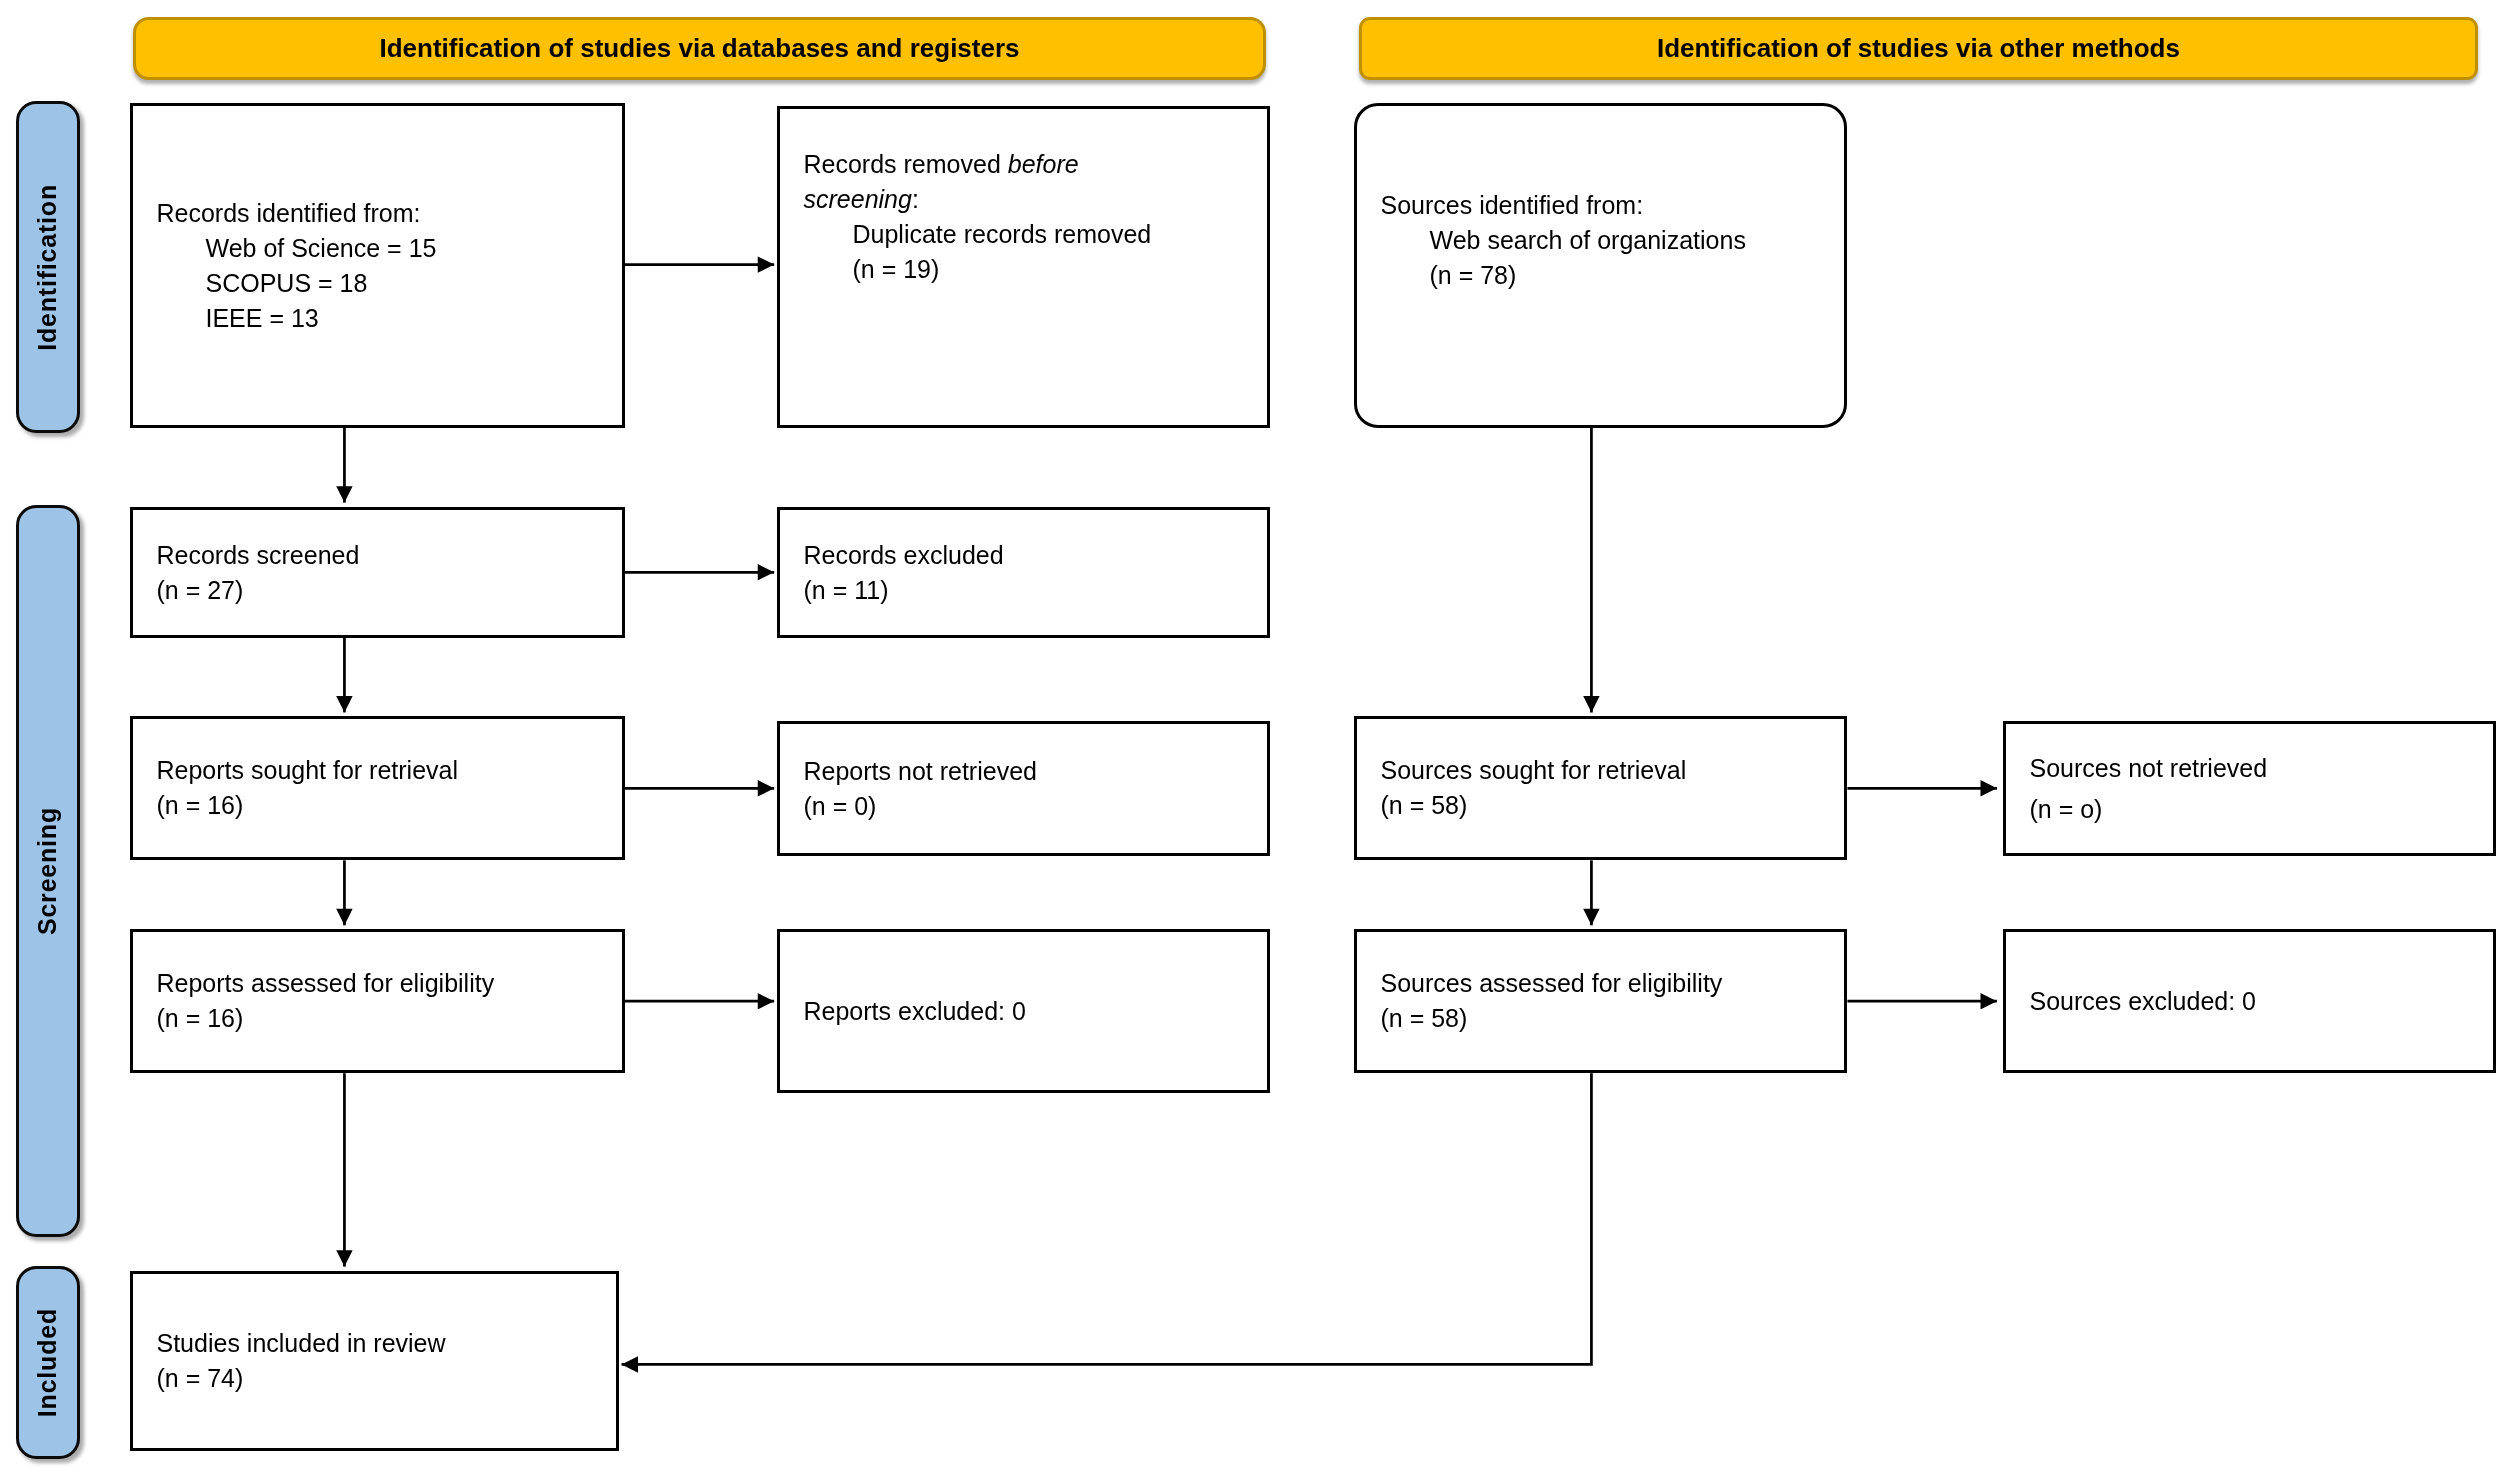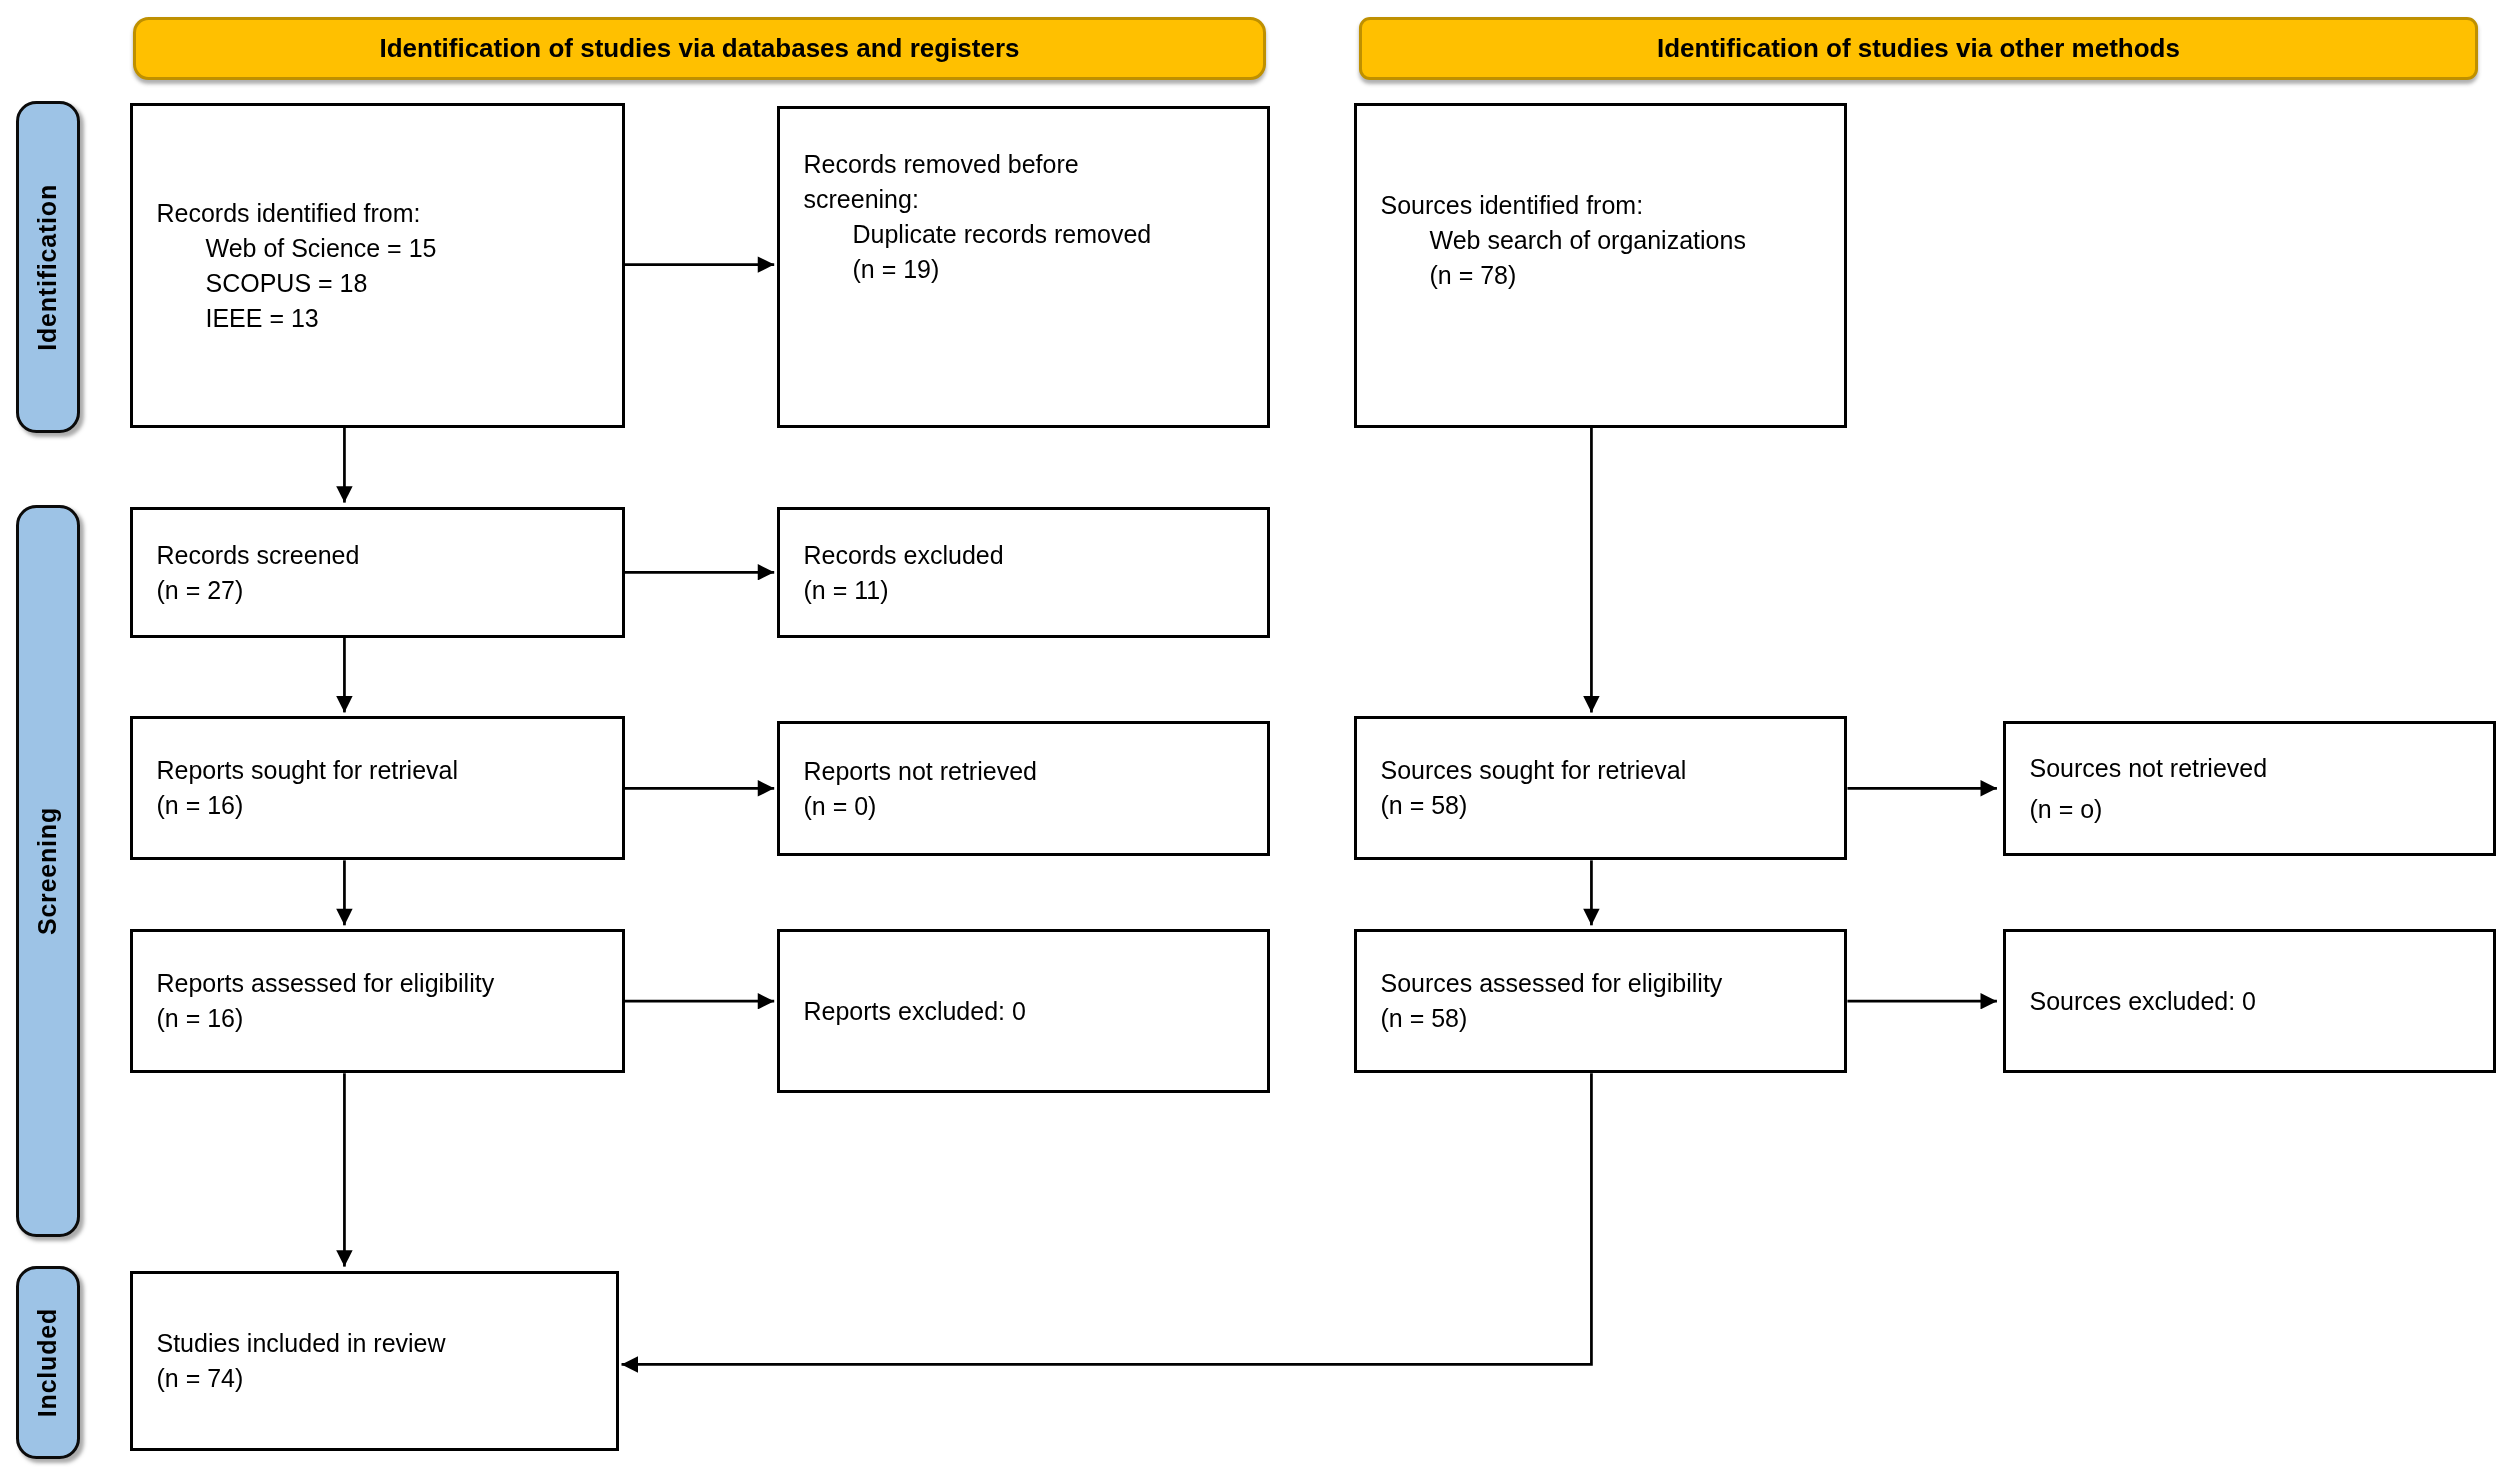--- a/index.html
+++ b/index.html
@@ -58,21 +58,21 @@
     border:3.1px solid var(--box-border);
     box-sizing:border-box;
     display:flex;flex-direction:column;justify-content:center;
     padding-left:23.5px;padding-right:9.4px;
     font-size:25px;line-height:35px;
   }
   .box .line{white-space:nowrap;}
   .box .indent{padding-left:49px;}
   .box.top-anchored{justify-content:flex-start;padding-top:38px;}
   .box.lift{padding-bottom:50px;}
-  .it{}
+  .it{font-style:italic;}
 </style>
 </head>
 <body>
 
 <div class="canvas">
 
   <svg class="arrows" viewBox="0 0 3209 1888">
     <defs>
       <marker id="ah" viewBox="0 0 10 10" refX="10" refY="5" markerWidth="27" markerHeight="21" markerUnits="userSpaceOnUse" orient="auto">
         <path d="M0,0 L10,5 L0,10 Z" style="fill:var(--arrow);stroke:none;"></path>
@@ -117,21 +117,21 @@
     <div class="line indent">IEEE = 13</div>
   </div>
 
   <div class="box top-anchored" style="left:777px;top:106px;width:493px;height:322px;">
     <div class="line"><span>Records removed </span><span class="it">before</span></div>
     <div class="line"><span class="it">screening</span><span>:</span></div>
     <div class="line indent">Duplicate records removed</div>
     <div class="line indent">(n = 19)</div>
   </div>
 
-  <div class="box lift" style="left:1354px;top:103px;width:493px;height:325px;">
+  <div class="box lift" style="left:1354px;top:103px;width:493px;height:325px;border-radius:24px;">
     <div class="line">Sources identified from:</div>
     <div class="line indent">Web search of organizations</div>
     <div class="line indent">(n = 78)</div>
   </div>
 
   <div class="box" style="left:130px;top:507px;width:495px;height:131px;">
     <div class="line">Records screened</div>
     <div class="line">(n = 27)</div>
   </div>
   <div class="box" style="left:777px;top:507px;width:493px;height:131px;">

